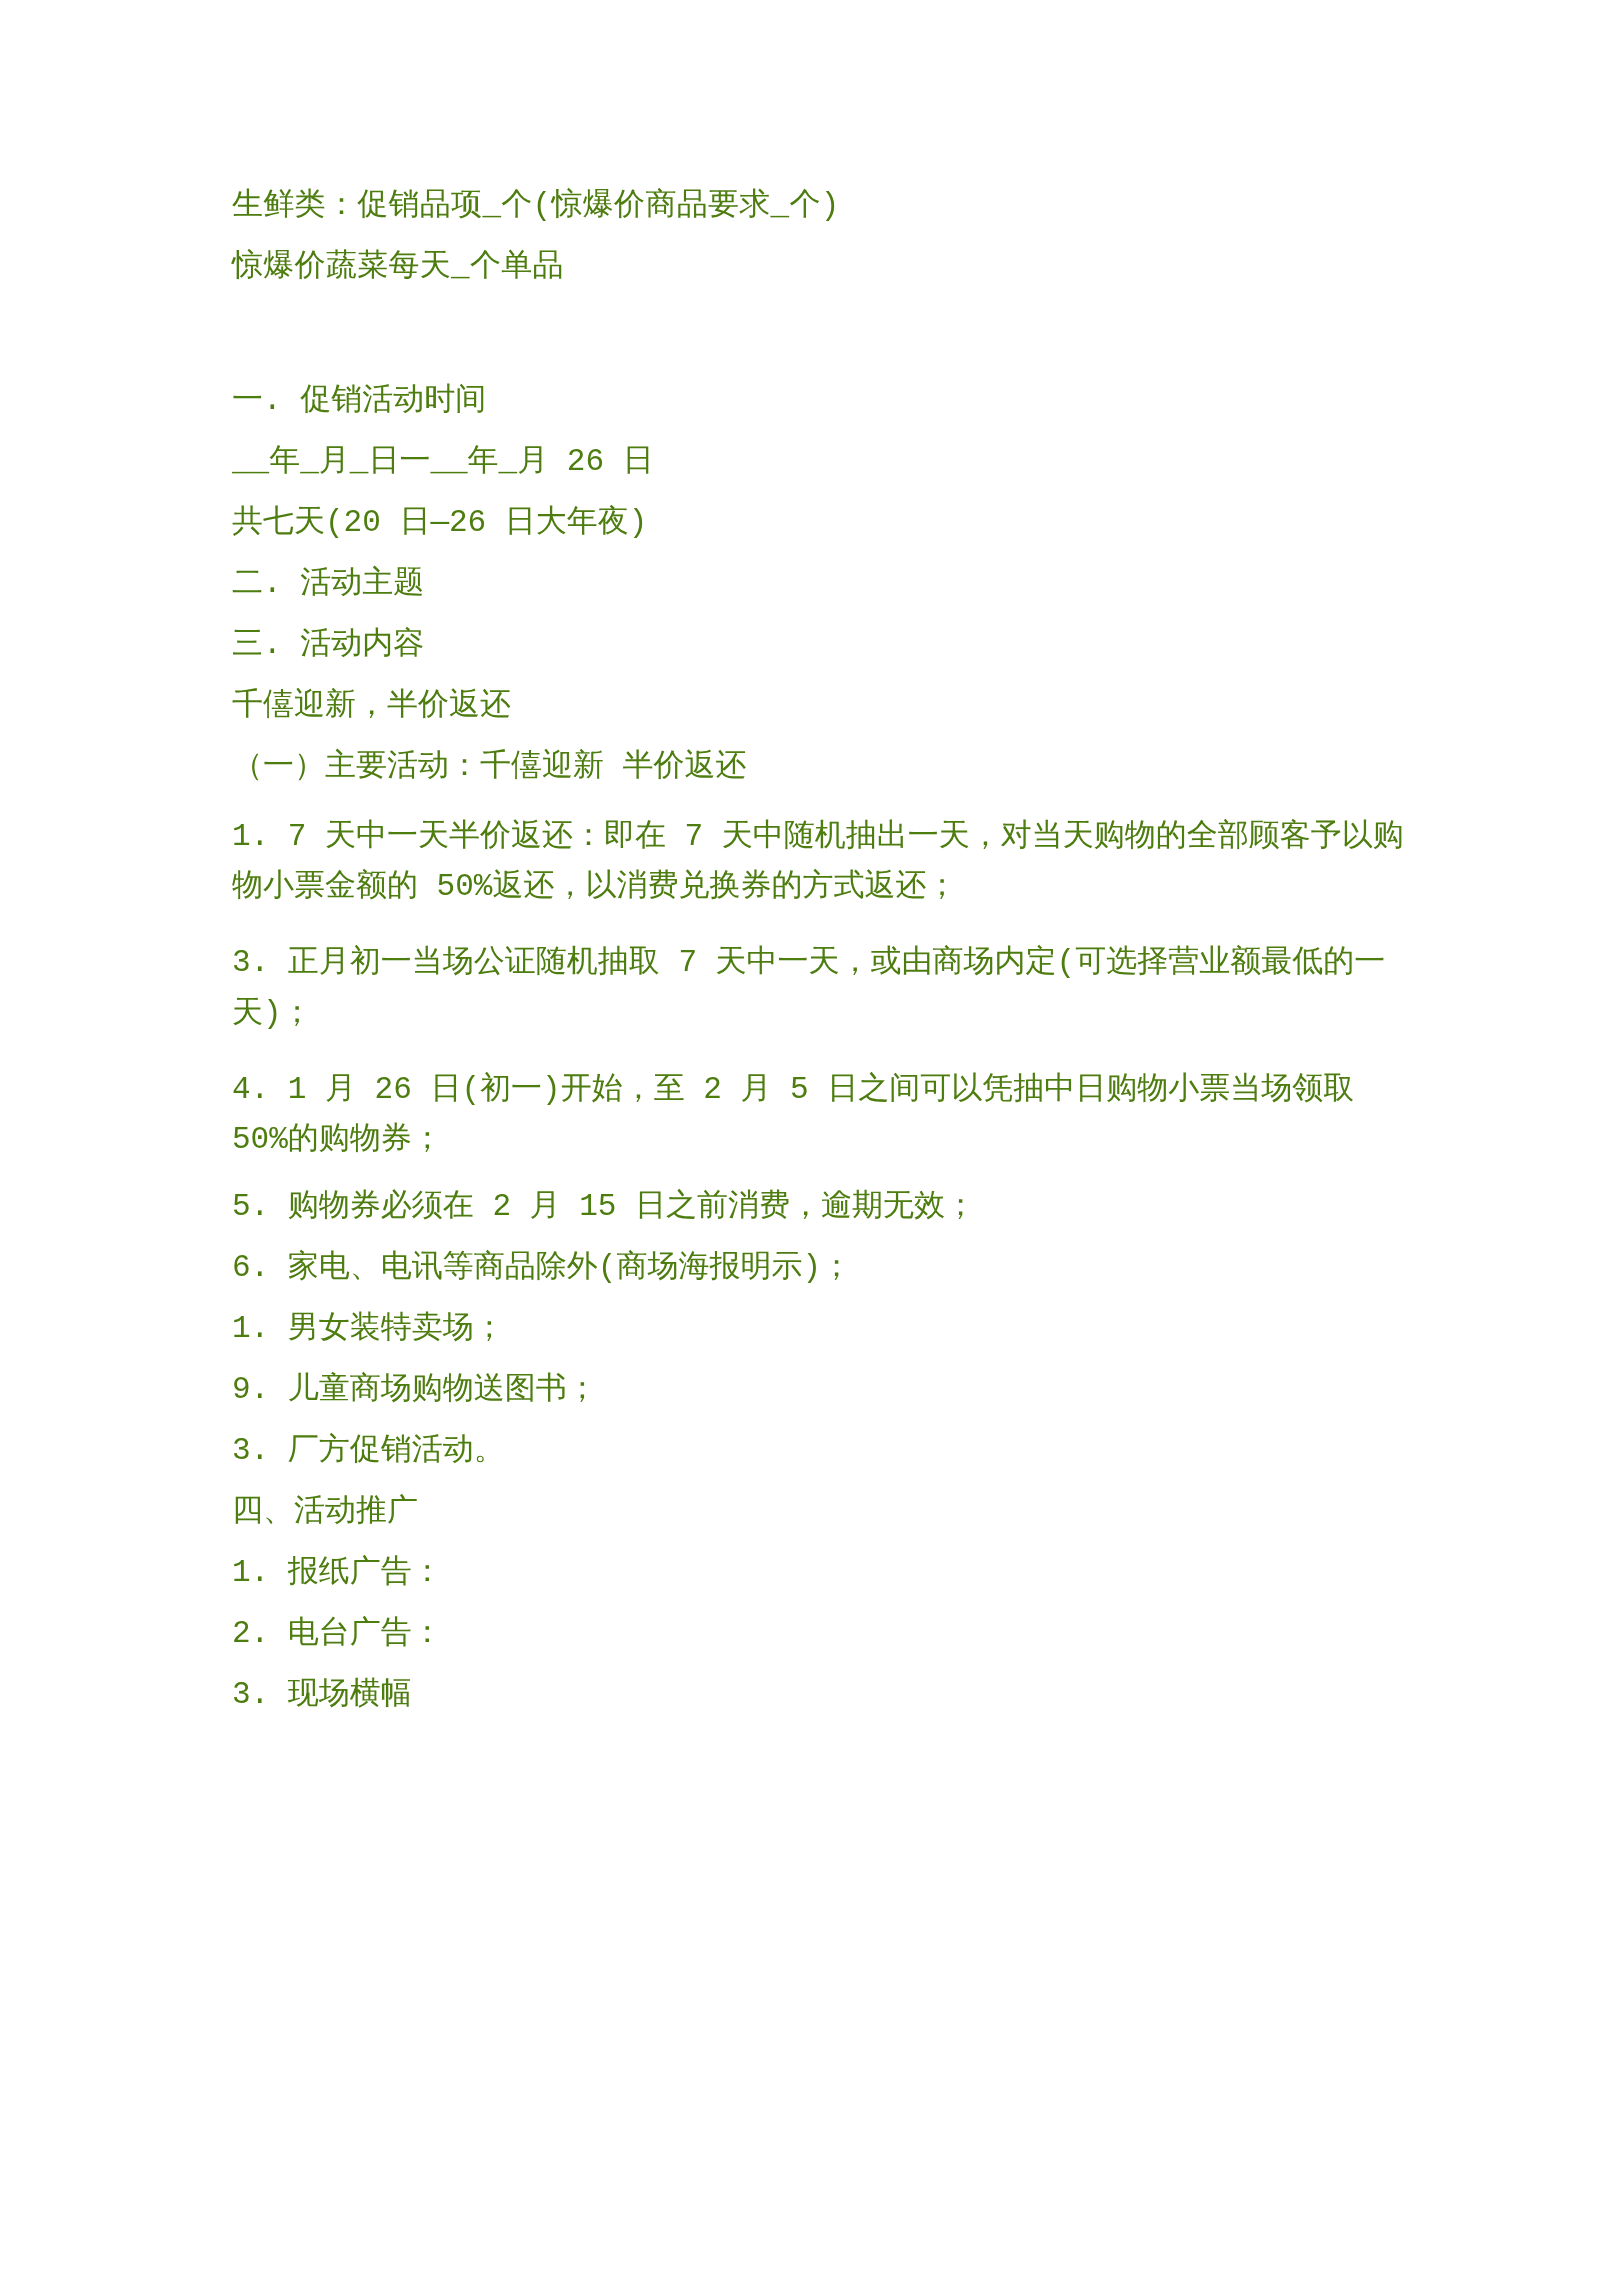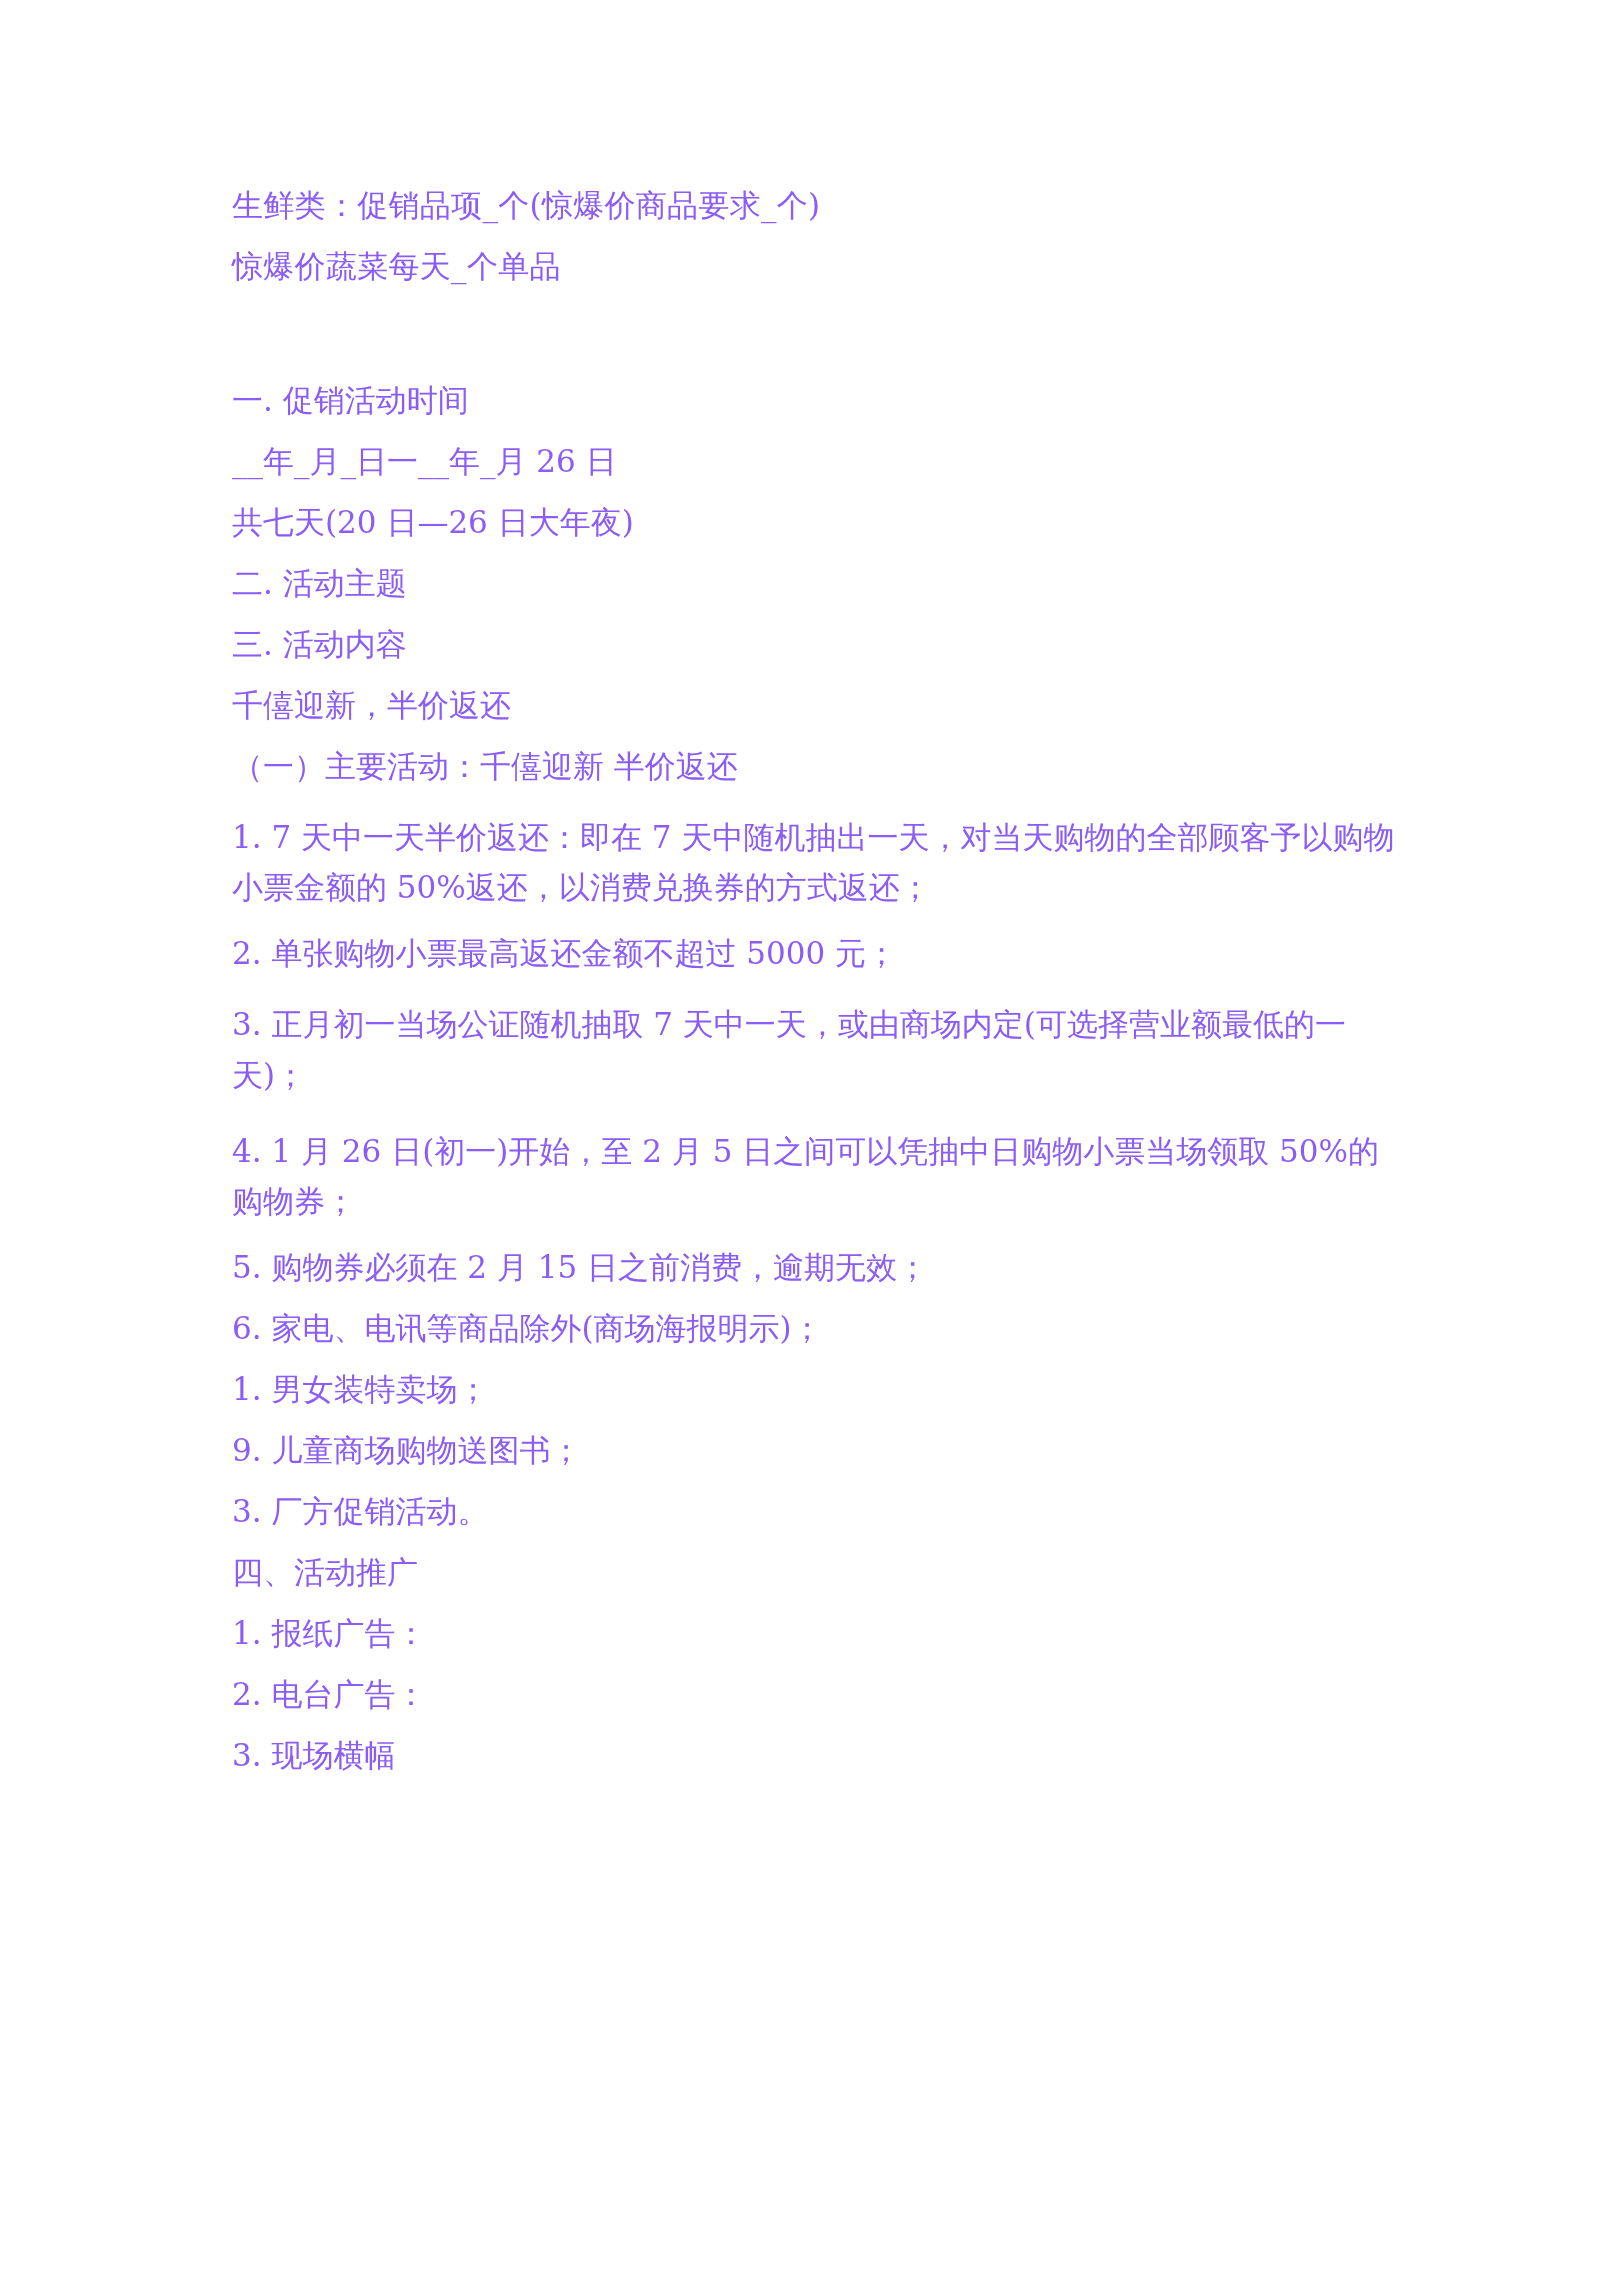--- a/index.html
+++ b/index.html
@@ -17,21 +17,22 @@
   .page {
     position: relative;
     width: 1623px;
     height: 2295px;
     box-sizing: border-box;
     padding: 190px 216px 0 232px;
   }
   .doc-body {
     font-size: 31px;
     line-height: 1.0;
-    color: #8b5cf6;
+    color: #4d7c0f;
+    font-family: Liberation Mono, monospace;
   }
   .line {
     margin: 0 0 0 0;
     padding: 0;
     white-space: pre-wrap;
     word-break: break-word;
   }
   
   .l-head {
     margin-bottom: 30px;
@@ -65,21 +66,20 @@
     <p class="line l-n">__年_月_日一__年_月 26 日</p>
     <p class="line l-n">共七天(20 日—26 日大年夜)</p>
 
     <p class="line l-n">二. 活动主题</p>
     <p class="line l-n">三. 活动内容</p>
 
     <p class="line l-n">千僖迎新，半价返还</p>
     <p class="line l-n">（一）主要活动：千僖迎新 半价返还</p>
 
     <p class="line l-wrap">1. 7 天中一天半价返还：即在 7 天中随机抽出一天，对当天购物的全部顾客予以购物小票金额的 50%返还，以消费兑换券的方式返还；</p>
-    <p class="line l-n">2. 单张购物小票最高返还金额不超过 5000 元；</p>
     <p class="line l-wrap">3. 正月初一当场公证随机抽取 7 天中一天，或由商场内定(可选择营业额最低的一天)；</p>
     <p class="line l-wrap">4. 1 月 26 日(初一)开始，至 2 月 5 日之间可以凭抽中日购物小票当场领取 50%的购物券；</p>
     <p class="line l-n">5. 购物券必须在 2 月 15 日之前消费，逾期无效；</p>
     <p class="line l-n">6. 家电、电讯等商品除外(商场海报明示)；</p>
 
 
     <p class="line l-n">1. 男女装特卖场；</p>
     <p class="line l-n">9. 儿童商场购物送图书；</p>
     <p class="line l-n">3. 厂方促销活动。</p>
 

